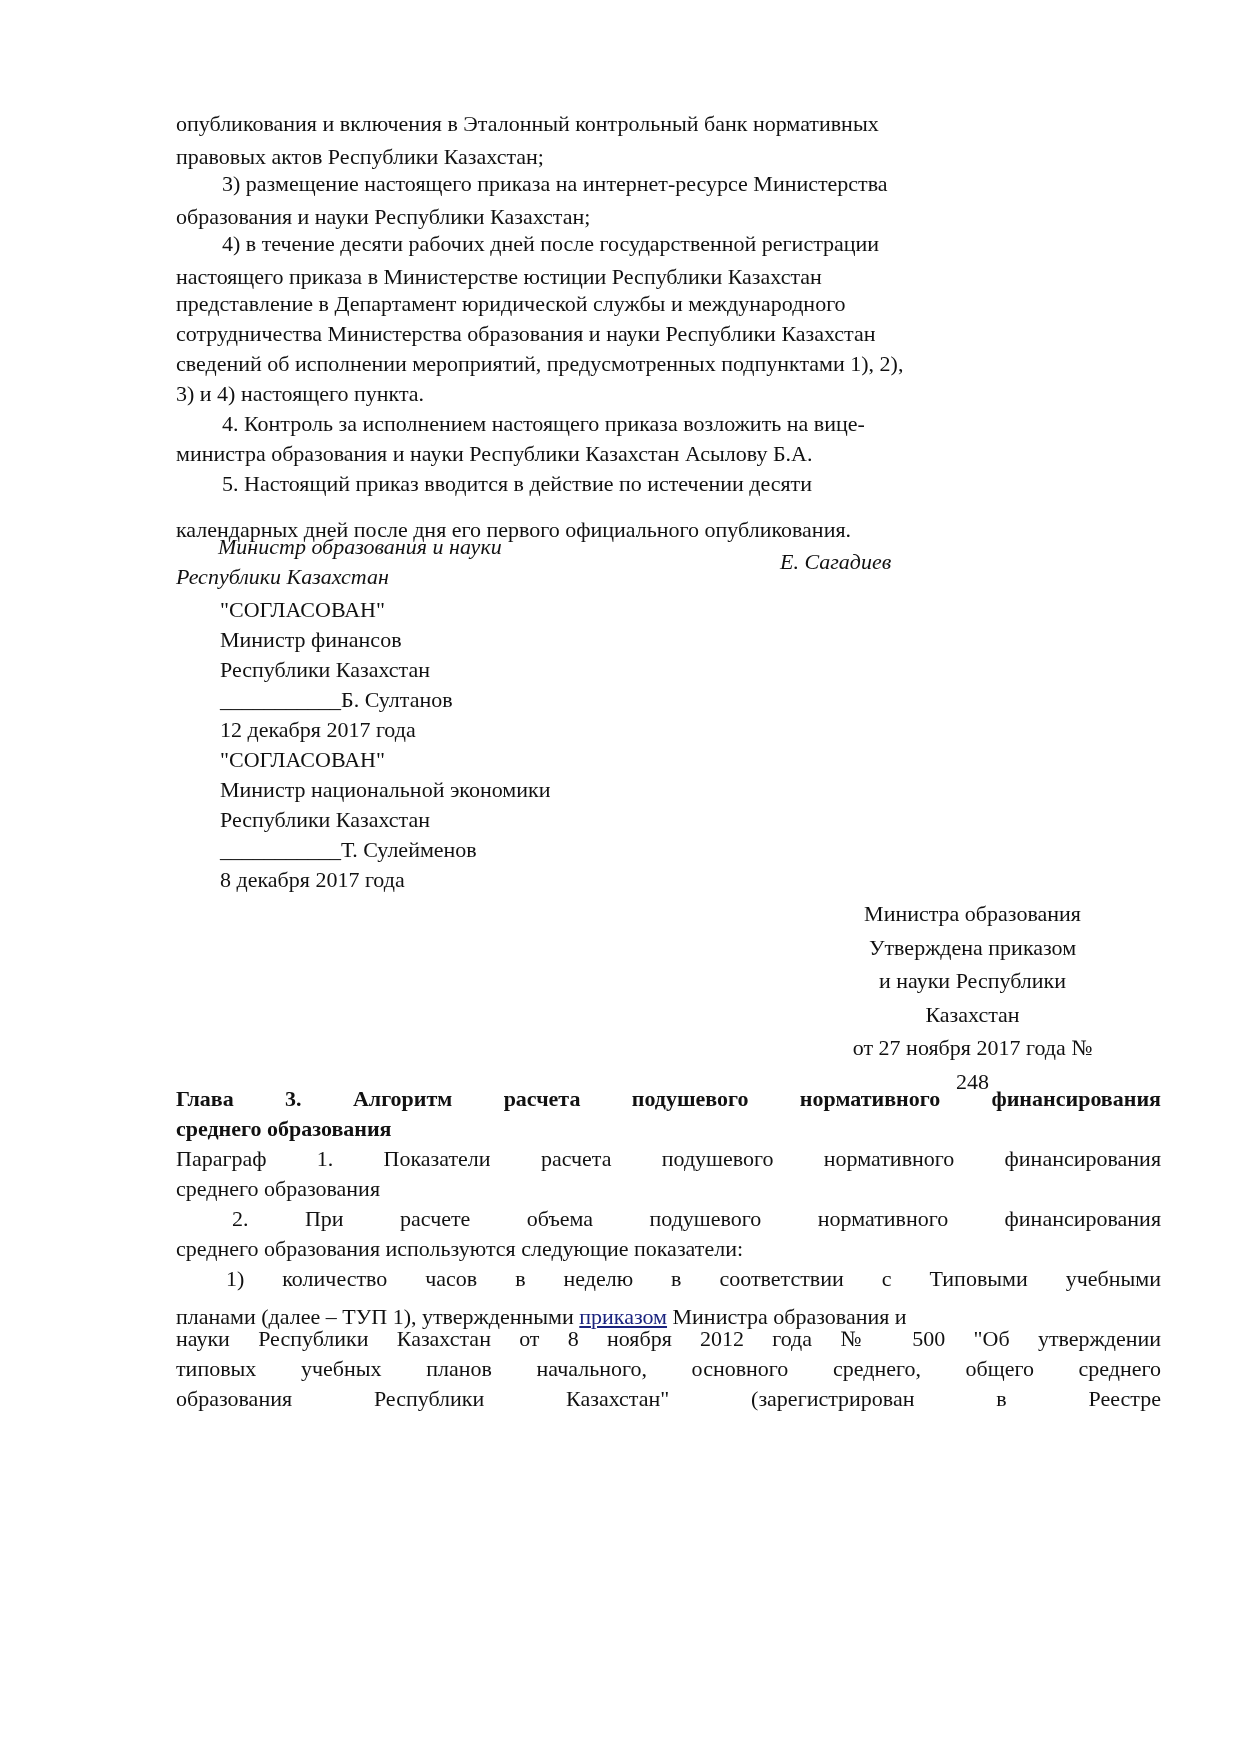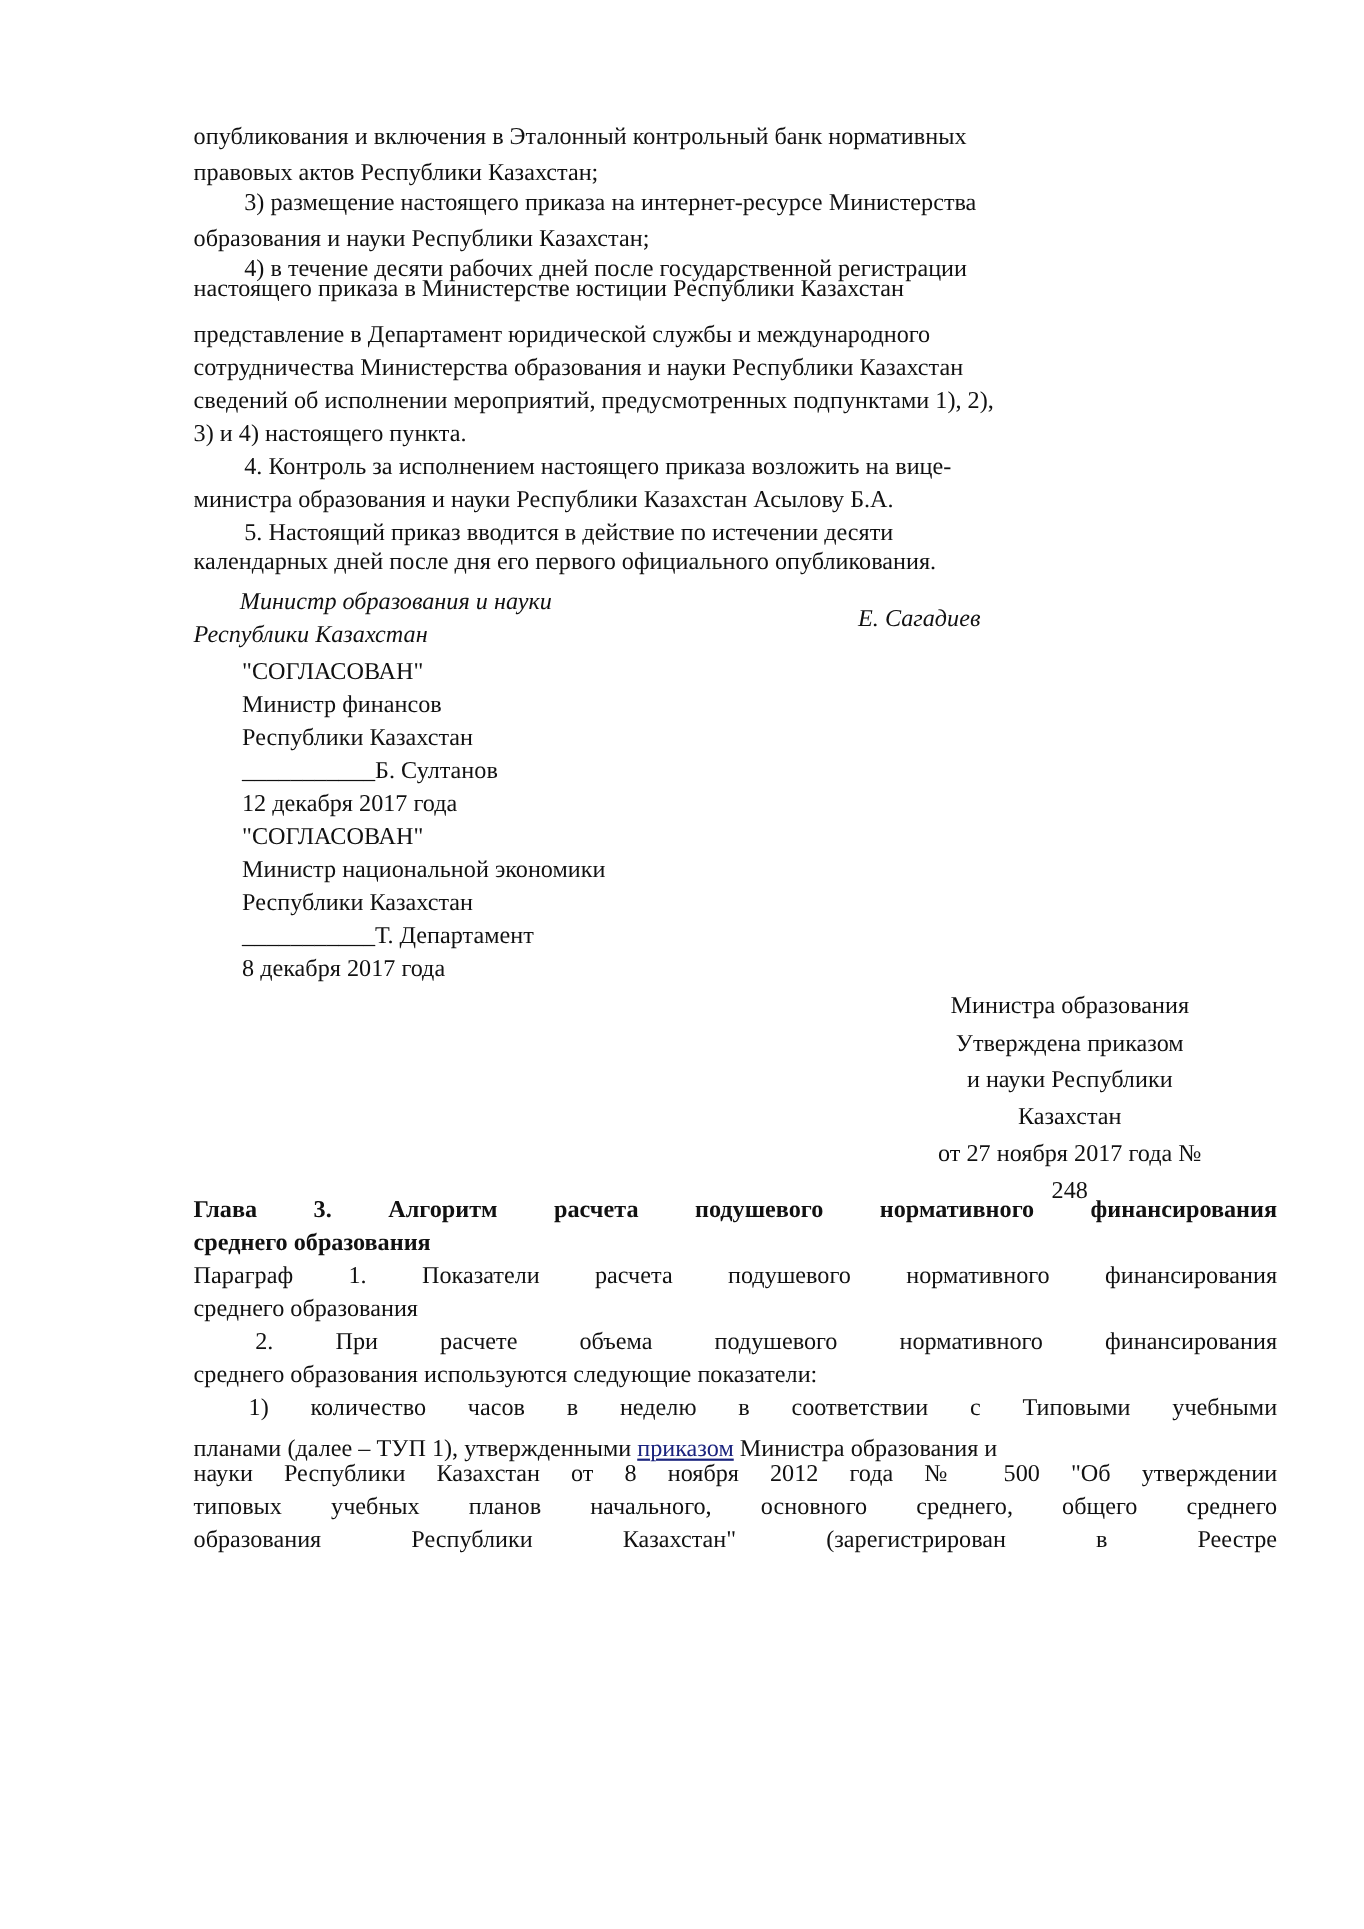--- a/index.html
+++ b/index.html
@@ -27,46 +27,46 @@
 
 <div class="page">
 
   <div class="line" style="top:107px">опубликования и включения в Эталонный контрольный банк нормативных</div>
   <div class="line" style="top:140px">правовых актов Республики Казахстан;</div>
 
   <div class="line indent" style="top:167px">3) размещение настоящего приказа на интернет-ресурсе Министерства</div>
   <div class="line" style="top:200px">образования и науки Республики Казахстан;</div>
 
   <div class="line indent" style="top:227px">4) в течение десяти рабочих дней после государственной регистрации</div>
-  <div class="line" style="top:245px">настоящего приказа в Министерстве юстиции Республики Казахстан</div>
+  <div class="line" style="top:260px">настоящего приказа в Министерстве юстиции Республики Казахстан</div>
   <div class="line" style="top:287px">представление в Департамент юридической службы и международного</div>
   <div class="line" style="top:317px">сотрудничества Министерства образования и науки Республики Казахстан</div>
   <div class="line" style="top:347px">сведений об исполнении мероприятий, предусмотренных подпунктами 1), 2),</div>
   <div class="line" style="top:377px">3) и 4) настоящего пункта.</div>
 
   <div class="line indent" style="top:407px">4. Контроль за исполнением настоящего приказа возложить на вице-</div>
   <div class="line" style="top:437px">министра образования и науки Республики Казахстан Асылову Б.А.</div>
 
   <div class="line indent" style="top:467px">5. Настоящий приказ вводится в действие по истечении десяти</div>
-  <div class="line" style="top:493px">календарных дней после дня его первого официального опубликования.</div>
+  <div class="line" style="top:513px">календарных дней после дня его первого официального опубликования.</div>
 
   <div class="line italic" style="top:530px; left:218px">Министр образования и науки</div>
   <div class="line italic" style="top:560px">Республики Казахстан</div>
   <div class="line italic" style="top:545px; left:780px">Е. Сагадиев</div>
 
   <div class="line indent-sig" style="top:593px">"СОГЛАСОВАН"</div>
   <div class="line indent-sig" style="top:623px">Министр финансов</div>
   <div class="line indent-sig" style="top:653px">Республики Казахстан</div>
   <div class="line indent-sig" style="top:683px">___________Б. Султанов</div>
   <div class="line indent-sig" style="top:713px">12 декабря 2017 года</div>
 
   <div class="line indent-sig" style="top:743px">"СОГЛАСОВАН"</div>
   <div class="line indent-sig" style="top:773px">Министр национальной экономики</div>
   <div class="line indent-sig" style="top:803px">Республики Казахстан</div>
-  <div class="line indent-sig" style="top:833px">___________Т. Департамент</div>
+  <div class="line indent-sig" style="top:833px">___________Т. Сулейменов</div>
   <div class="line indent-sig" style="top:863px">8 декабря 2017 года</div>
 
   <div class="right-block" style="top:897px; left:790px">
     <div>Министра образования</div>
     <div>Утверждена приказом</div>
     <div>и науки Республики</div>
     <div>Казахстан</div>
     <div>от 27 ноября 2017 года №</div>
     <div>248</div>
   </div>

